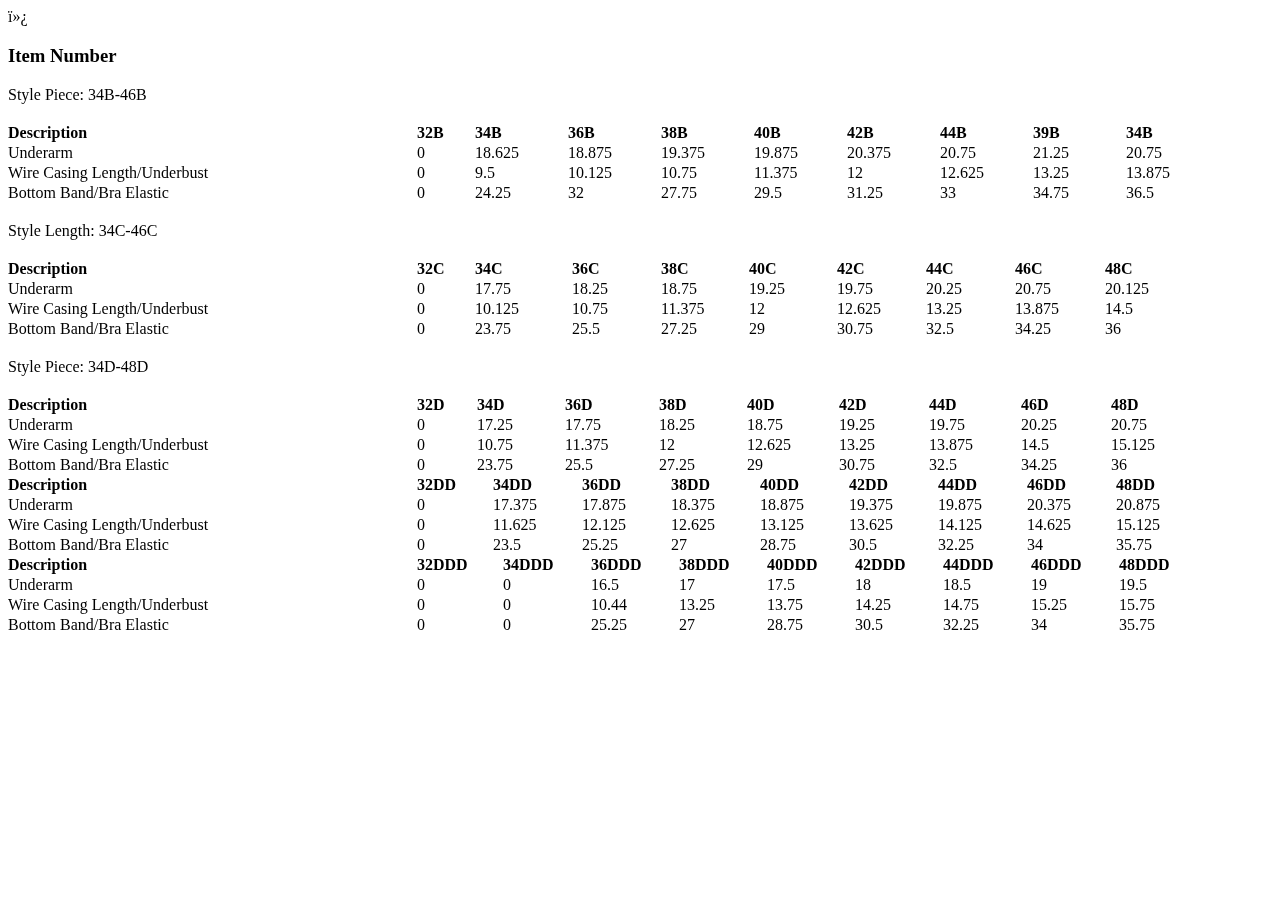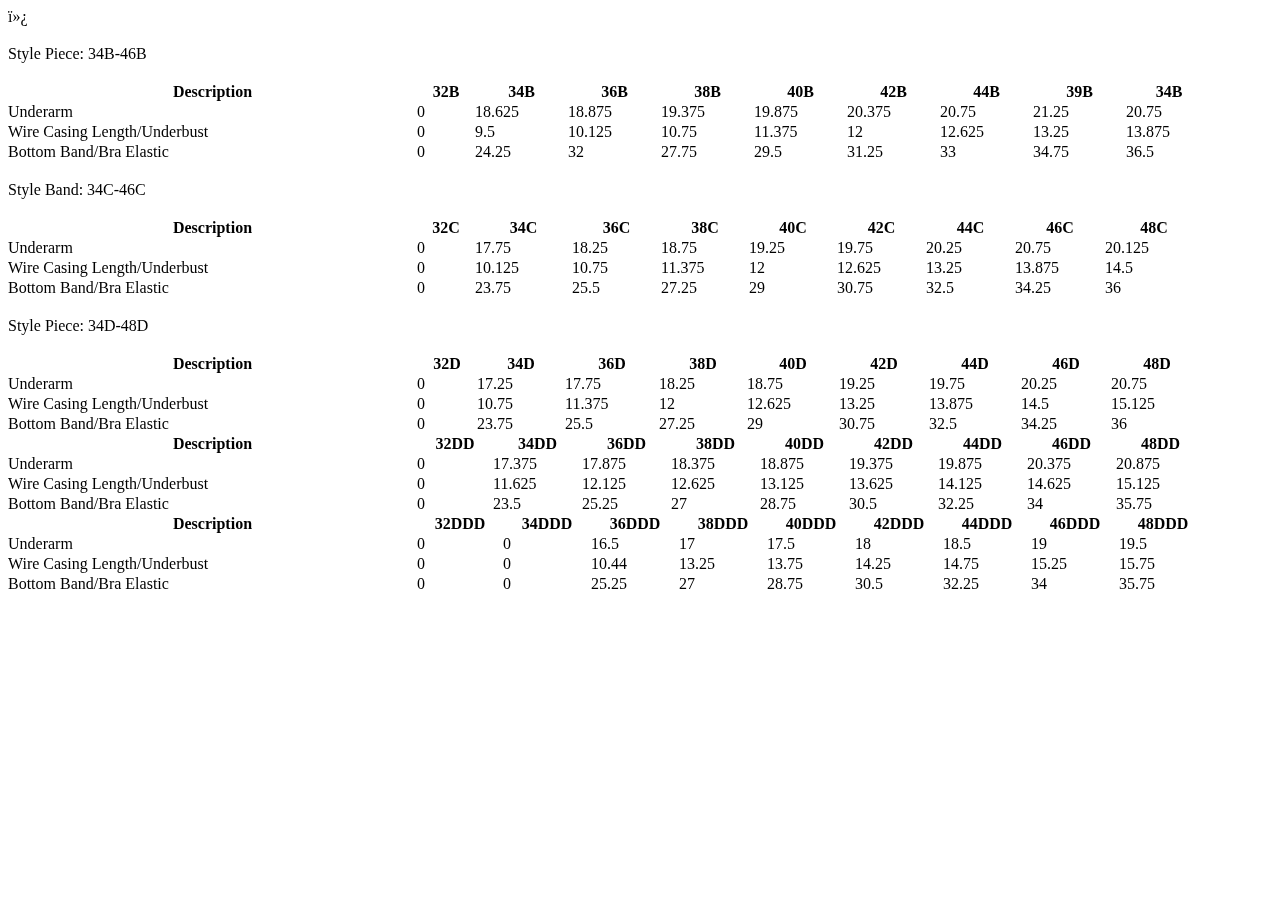--- a/index.html
+++ b/index.html
@@ -24,28 +24,29 @@
     border: none;
   }
   table.measure th, table.measure td {
     padding: 1px 0;
     white-space: nowrap;
     overflow: visible;
     font-size: 16px;
     font-family: "Liberation Serif", serif;
     vertical-align: bottom;
   }
-  table.measure th { text-align: center; font-weight: bold; }
+  table.measure th { text-align: left; font-weight: bold; }
   table.measure td { text-align: left; font-weight: normal; }
 </style>
 </head>
 <body>
 
 <div id="document">
   <div class="bom">ï»¿</div>
+  <h3 class="page-title">Item Number</h3>
   <div id="sections">
       <p class="style-piece">Style Piece: 34B-46B</p>
       <table class="measure">
         <colgroup>
           <col style="width: 409px;">
           <col style="width: 58px;">
           <col style="width: 93px;">
           <col style="width: 93px;">
           <col style="width: 93px;">
           <col style="width: 93px;">
@@ -100,21 +101,21 @@
             <td>32</td>
             <td>27.75</td>
             <td>29.5</td>
             <td>31.25</td>
             <td>33</td>
             <td>34.75</td>
             <td>36.5</td>
           </tr>
         </tbody>
       </table>
-      <p class="style-piece">Style Band: 34C-46C</p>
+      <p class="style-piece">Style Length: 34C-46C</p>
       <table class="measure">
         <colgroup>
           <col style="width: 409px;">
           <col style="width: 58px;">
           <col style="width: 97px;">
           <col style="width: 89px;">
           <col style="width: 88px;">
           <col style="width: 88px;">
           <col style="width: 89px;">
           <col style="width: 89px;">

